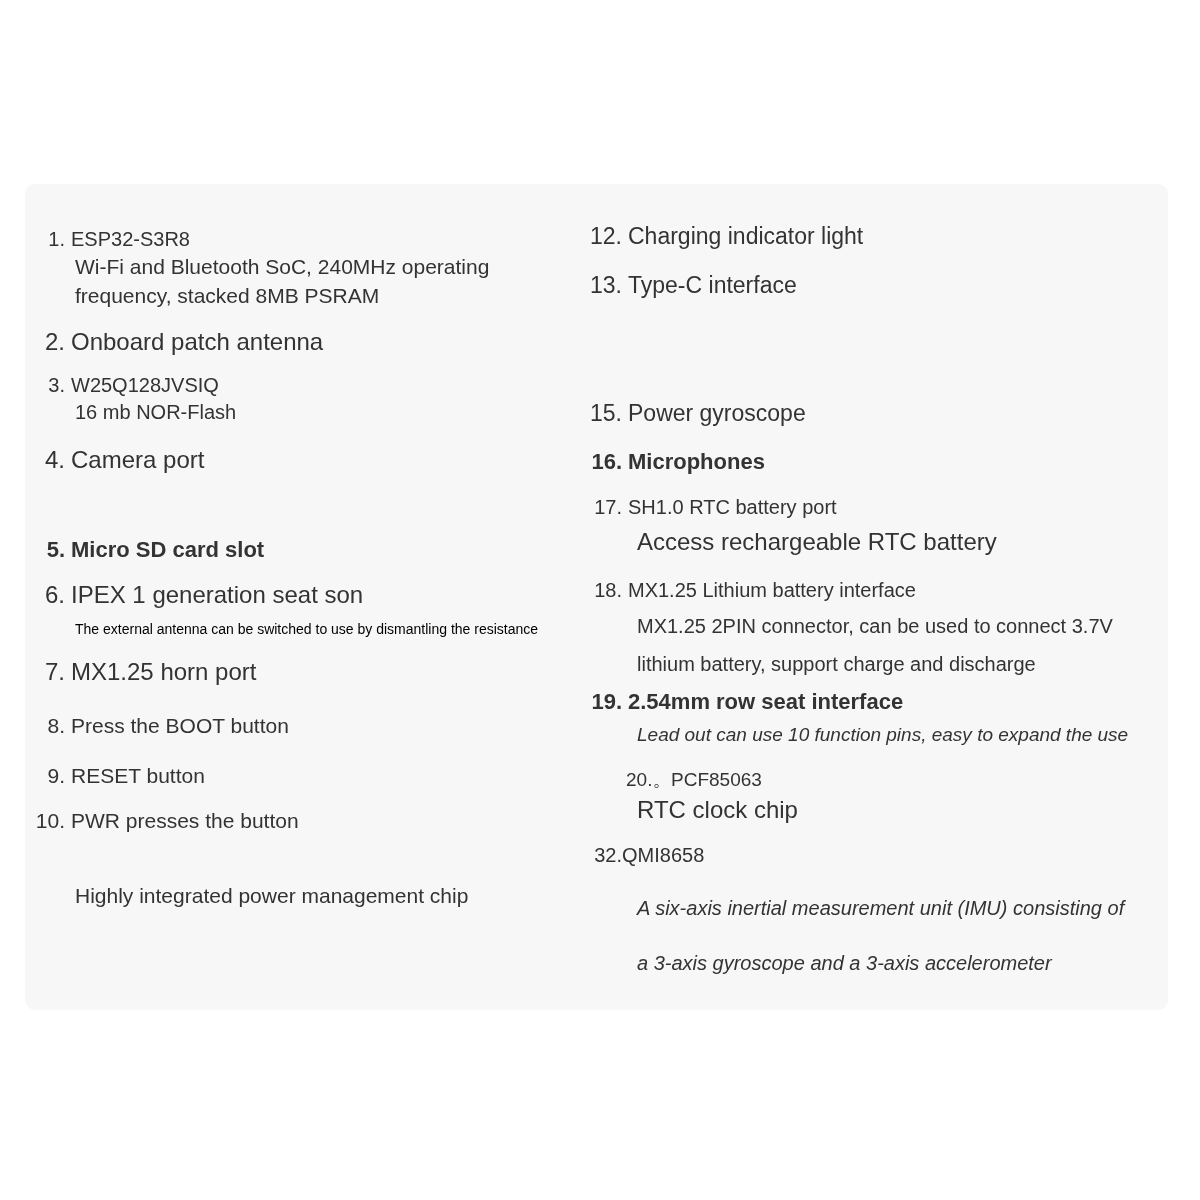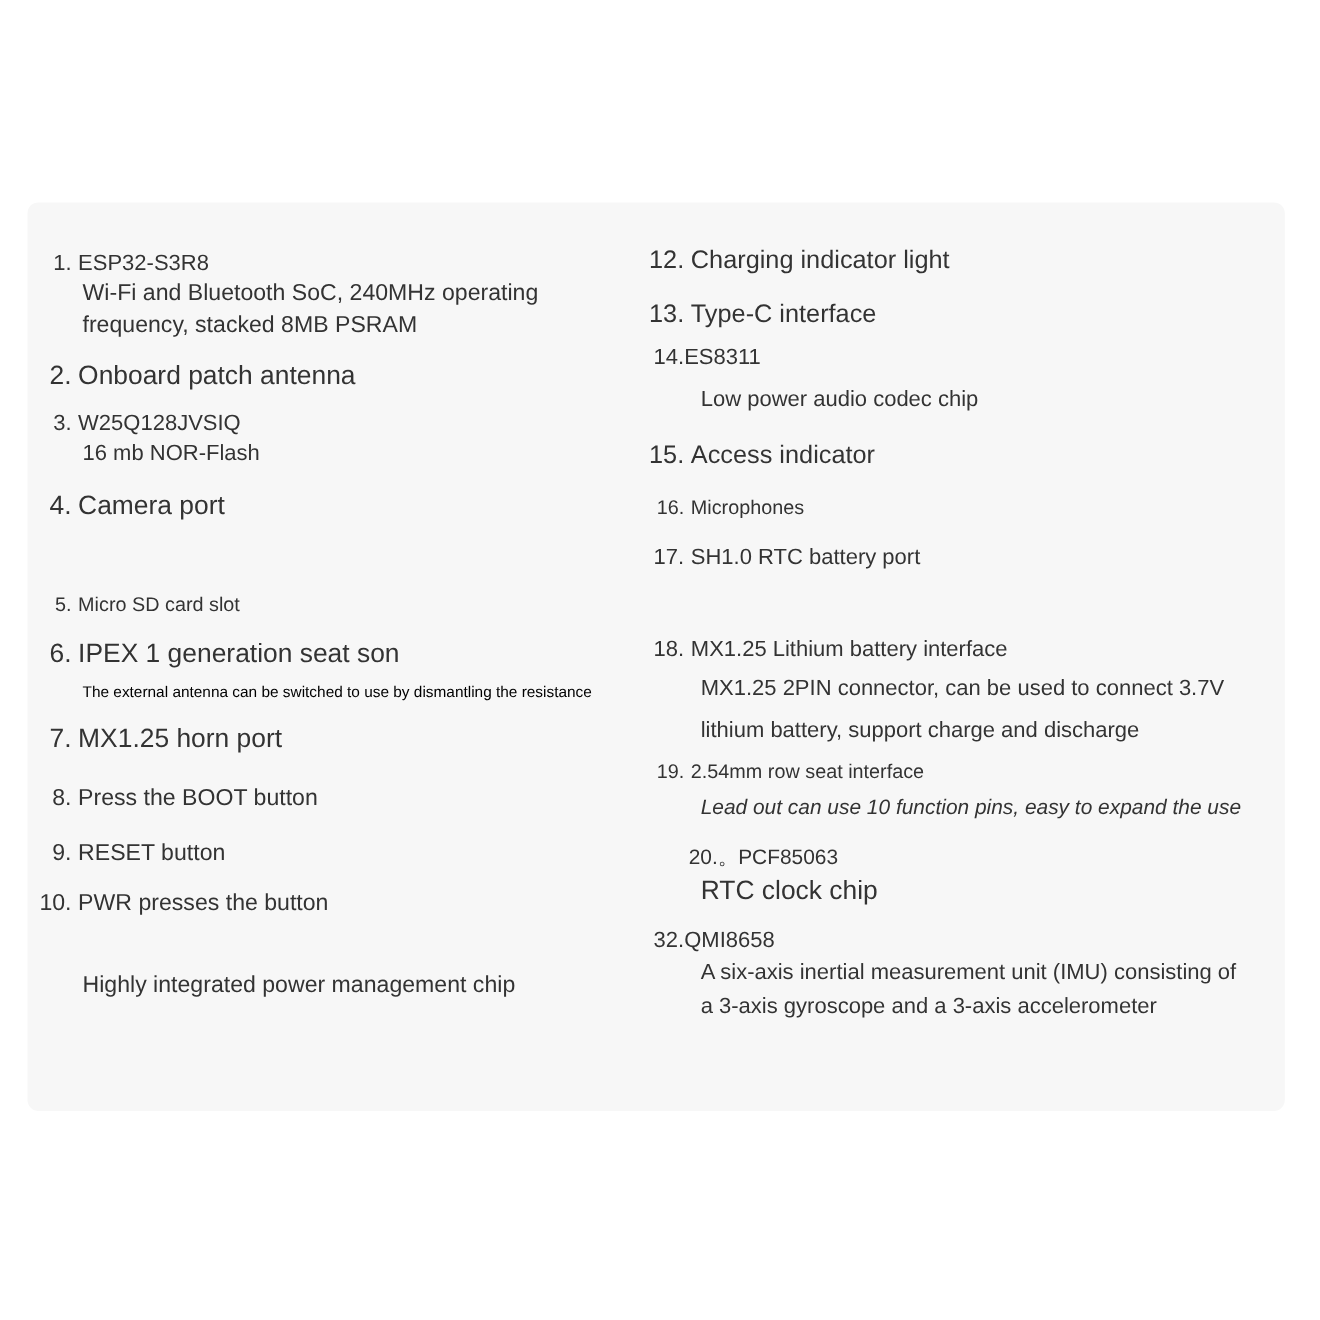--- a/index.html
+++ b/index.html
@@ -36,21 +36,21 @@
   .col-r .num { width: 32px; }
   .ttl { margin-left: 6px; white-space: pre; }
   .no-gap .ttl { margin-left: 0; }
   .gap-lg .ttl { margin-left: 13px; }
   .desc { margin-left: 40px; white-space: pre; }
   .col-r .desc { margin-left: 47px; }
 
   .fs19 { font-size: 19px; line-height: 24px; justify-content: center; }
   .fs20 { font-size: 20px; line-height: 25px; }
   .fs21 { font-size: 21px; line-height: 26px; }
-  .fs22 { font-size: 18px; line-height: 27px; }
+  .fs22 { font-size: 22px; line-height: 27px; font-weight: bold; }
   .fs23 { font-size: 23px; line-height: 28px; }
   .fs24 { font-size: 24px; line-height: 30px; }
 
   .dfs14 { font-size: 14px; line-height: 18px; color: #000000; }
   .dfs19 { font-size: 19px; line-height: 27px; }
   .dfs20 { font-size: 20px; line-height: 29px; }
   .dfs21 { font-size: 21px; line-height: 29px; }
   .dfs24 { font-size: 24px; line-height: 30px; }
 
   
@@ -80,21 +80,21 @@
 
   
   .L3  .desc { margin-top: 0; }
   .L4  .desc { margin-top: 6px; }
   .L6  .desc { margin-top: 10px; }
   .R14 .desc { margin-top: 11px; }
   .R17 .desc { margin-top: 7px; }
   .R18 .desc { margin-top: 9px; }
   .R19 .desc { margin-top: 6px; font-style: italic; }
   .R20 .desc { margin-top: 3px; }
-  .R21 .desc { margin-top: 2px; }
+  .R21 .desc { margin-top: 26px; font-style: italic; }
 </style>
 </head>
 <body>
 
 <div class="stage">
   <div class="panel">
 
     <div class="item col-l L1">
       <div class="line fs20">
         <span class="num">1.</span>
@@ -180,47 +180,41 @@
       </div>
     </div>
 
     <div class="item col-r R13">
       <div class="line fs23">
         <span class="num">13.</span>
         <span class="ttl">Type-C interface</span>
       </div>
     </div>
 
-    <div class="item col-r R14 no-gap">
-      <div class="line fs20">
-        <span class="num">14.</span>
-        <span class="ttl">ES8311</span>
-      </div>
-      <div class="desc dfs20">Low power audio codec chip</div>
-    </div>
 
     <div class="item col-r R15">
       <div class="line fs23">
         <span class="num">15.</span>
-        <span class="ttl">Access indicator</span>
+        <span class="ttl">Power gyroscope</span>
       </div>
     </div>
 
     <div class="item col-r R16">
       <div class="line fs22">
         <span class="num">16.</span>
         <span class="ttl">Microphones</span>
       </div>
     </div>
 
     <div class="item col-r R17">
       <div class="line fs20">
         <span class="num">17.</span>
         <span class="ttl">SH1.0 RTC battery port</span>
       </div>
+      <div class="desc dfs24">Access rechargeable RTC battery</div>
     </div>
 
     <div class="item col-r R18">
       <div class="line fs20">
         <span class="num">18.</span>
         <span class="ttl">MX1.25 Lithium battery interface</span>
       </div>
       <div class="desc dfs20">MX1.25 2PIN connector, can be used to connect 3.7V</div>
       <div class="desc dfs20">lithium battery, support charge and discharge</div>
     </div>

